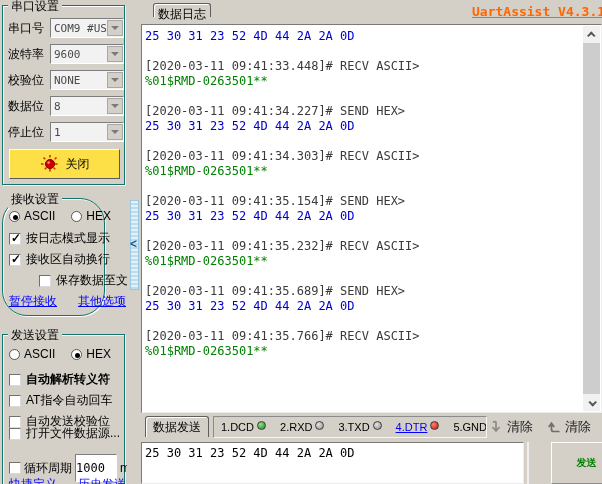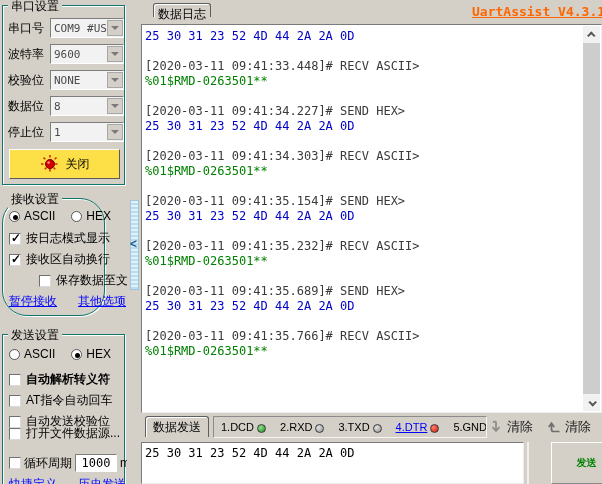--- a/index.html
+++ b/index.html
@@ -58,42 +58,42 @@
   .sb-btn { position:absolute; left:0; width:17px; height:17px; background:#f1f1f1; display:flex; align-items:center; justify-content:center; }
   .sb-up { top:0; } .sb-down { bottom:0; }
   .chev { width:6px; height:6px; border-left:2px solid #555; border-top:2px solid #555; }
   .chev.up { transform:rotate(45deg) translateY(1px); }
   .chev.down { transform:rotate(225deg) translateY(1px); }
 
   
   .indicators { position:absolute; left:213px; top:416px; width:274px; height:22px; overflow:hidden;
                 border:1px solid; border-color:#8b8b8b #f5f5f5 #f5f5f5 #8b8b8b;
                 display:flex; align-items:center; padding-left:7px; gap:14px; white-space:nowrap; }
-  .indicator { display:flex; align-items:flex-end; gap:3px; font-size:11px; flex:none; }
+  .indicator { display:flex; align-items:flex-start; gap:3px; font-size:11px; flex:none; }
   .ind-link { color:#0000ff; text-decoration:underline; cursor:pointer; }
   .led { width:9px; height:9px; border-radius:50%; border:1px solid #3c3c3c; display:inline-block; }
   .led-green { background:radial-gradient(circle at 35% 35%, #8fdf8f, #1f8c1f); }
   .led-gray  { background:radial-gradient(circle at 35% 35%, #e3e3e3, #8f8f8f); }
   .led-red   { background:radial-gradient(circle at 35% 35%, #ff8070, #cc1400); }
 
   .clear-btn { position:absolute; top:415px; height:23px; display:flex; align-items:center; gap:4px;
                background:transparent; border:none; cursor:pointer; font-size:13px; color:#1c1c1c; font-family:inherit; }
 
   
   .send-box { position:absolute; left:141px; top:442px; width:383px; height:42px; background:#fff;
               border:1px solid; border-color:#7a7a7a #ededed #ededed #7a7a7a; }
   .send-text { position:absolute; left:3px; top:3px; right:3px; bottom:3px; border:none; outline:none; resize:none;
                font-family:"DejaVu Sans Mono",monospace; font-size:12px; color:#000; background:transparent; }
   .send-divider { position:absolute; left:527px; top:442px; width:2px; height:42px; background:#f0f0f0; }
   .send-btn { position:absolute; left:531px; top:442px; width:71px; height:42px; background:#d4d0c8;
               border:1px solid; border-color:#ffffff #8a8a8a #8a8a8a #ffffff;
               color:#008000; font-weight:bold; font-size:10px; cursor:pointer; font-family:inherit;margin-left:20px; }
 
-  .cycle-input { width:42px; height:18px; background:#fff; border:1px solid; border-color:#7e7e7e #fff #fff #7e7e7e;
-                 font-family:"DejaVu Sans Mono",monospace; font-size:12px; text-align:center; }
+  .cycle-input { width:42px; height:28px; background:#fff; border:1px solid; border-color:#7e7e7e #fff #fff #7e7e7e;
+                 font-family:"DejaVu Sans Mono",monospace; font-size:12px; }
 
   .led-icon-svg { flex:none; }
 </style>
 </head>
 <body>
 
 <div class="groupbox" style="left:2px;top:5px;width:123px;height:180px;">
   <span class="gb-title">串口设置</span>
 
   <div class="f-row" style="top:12px;">

